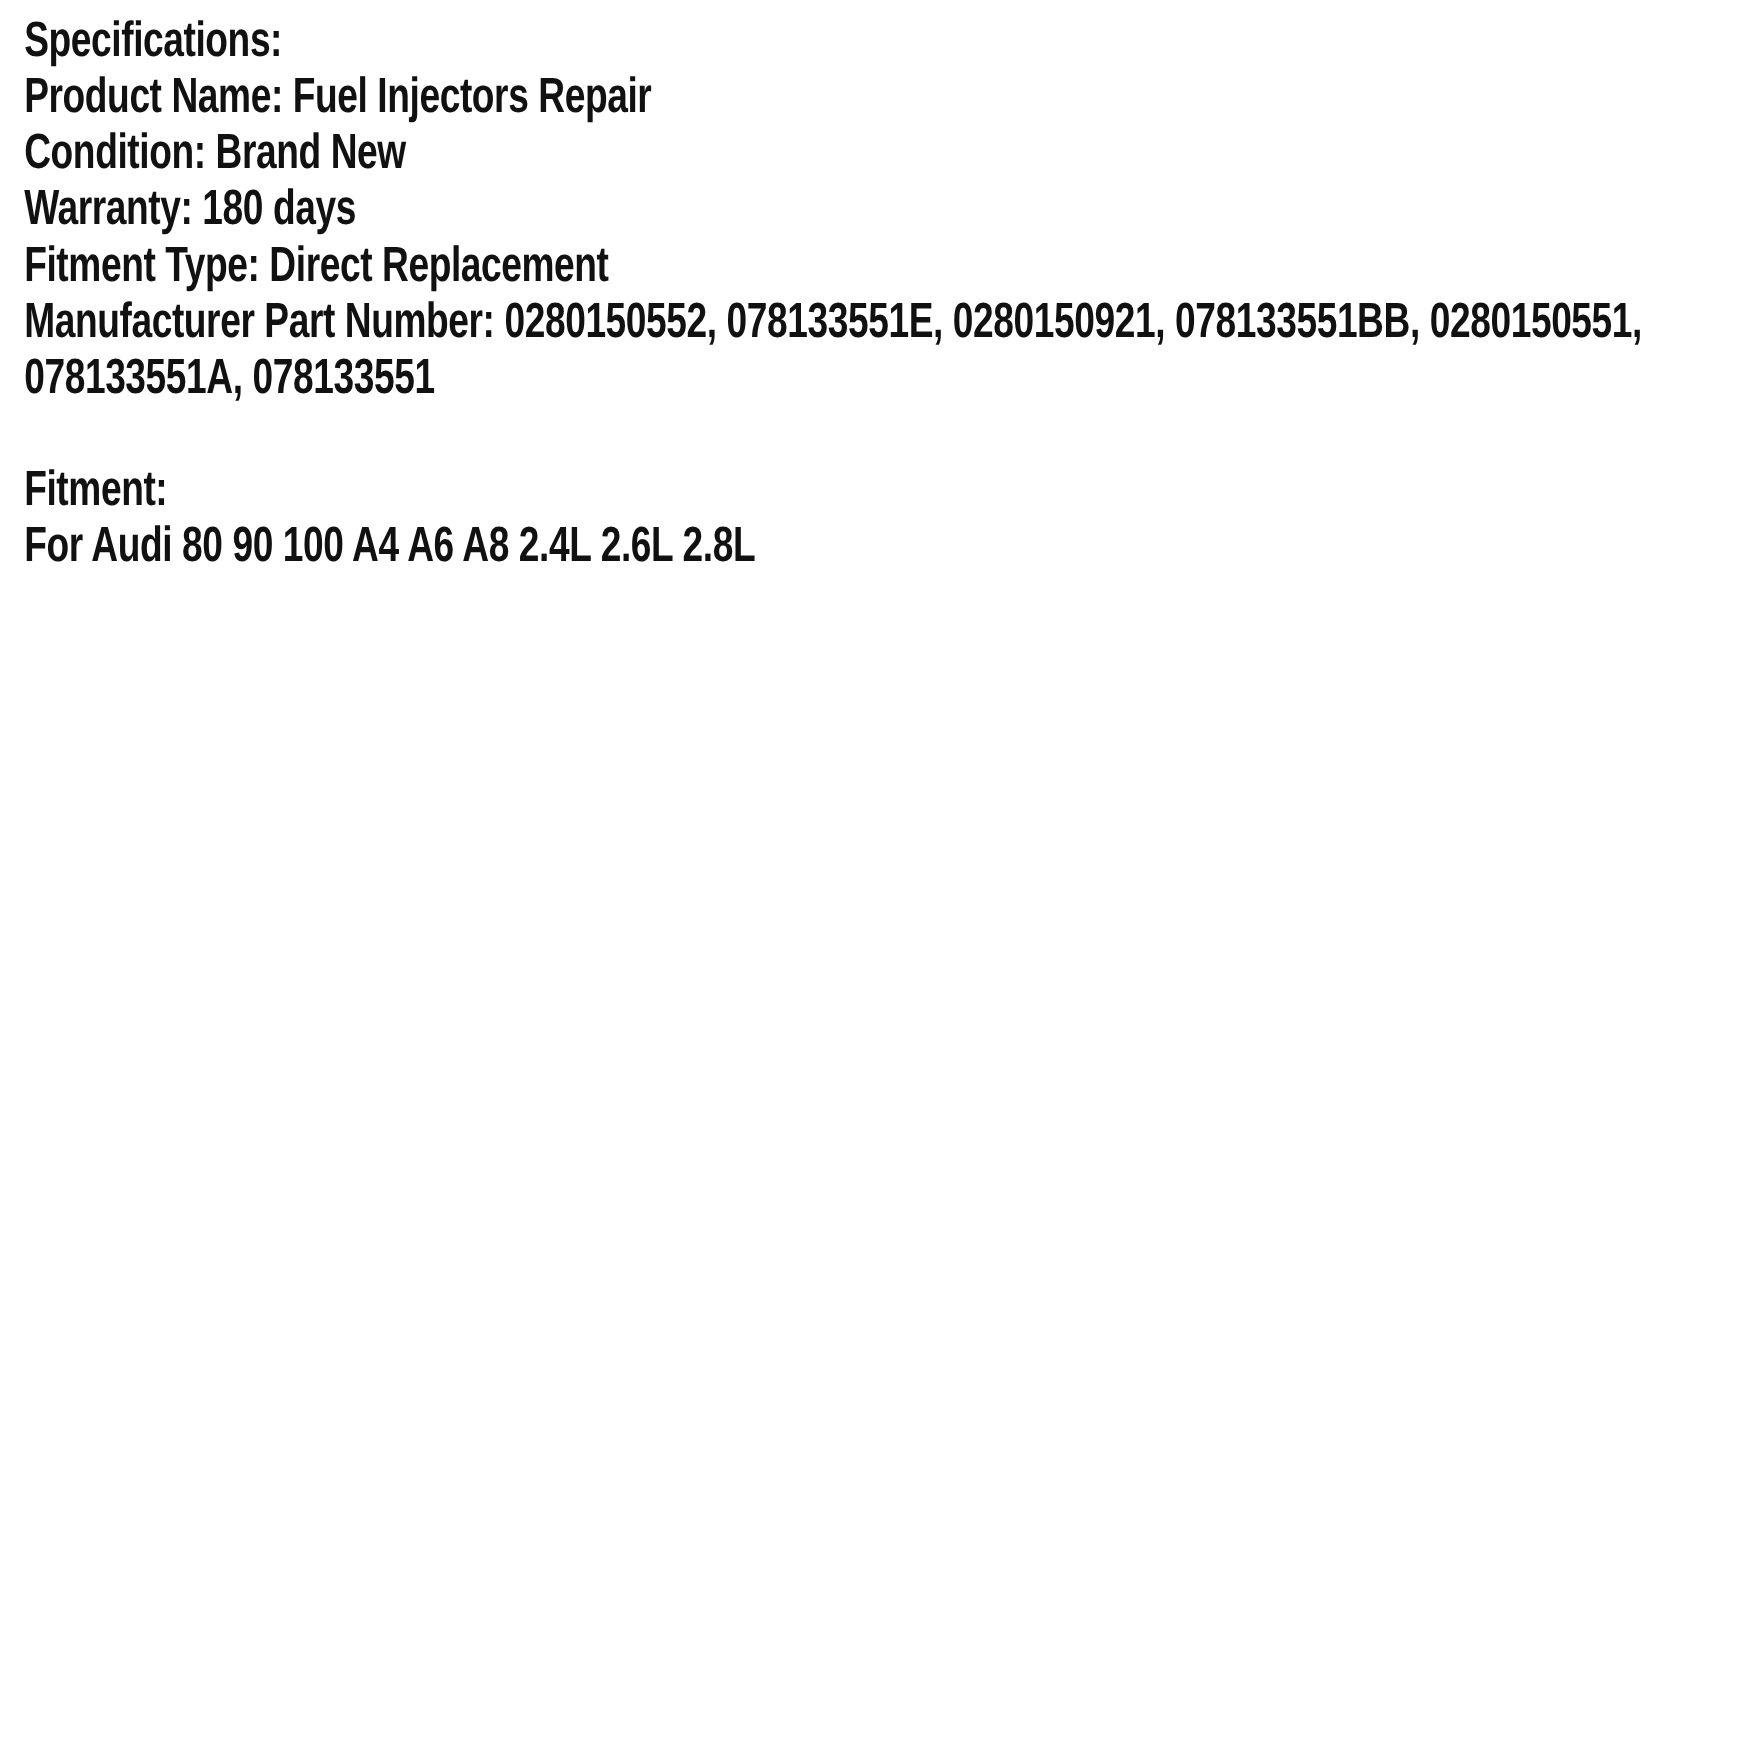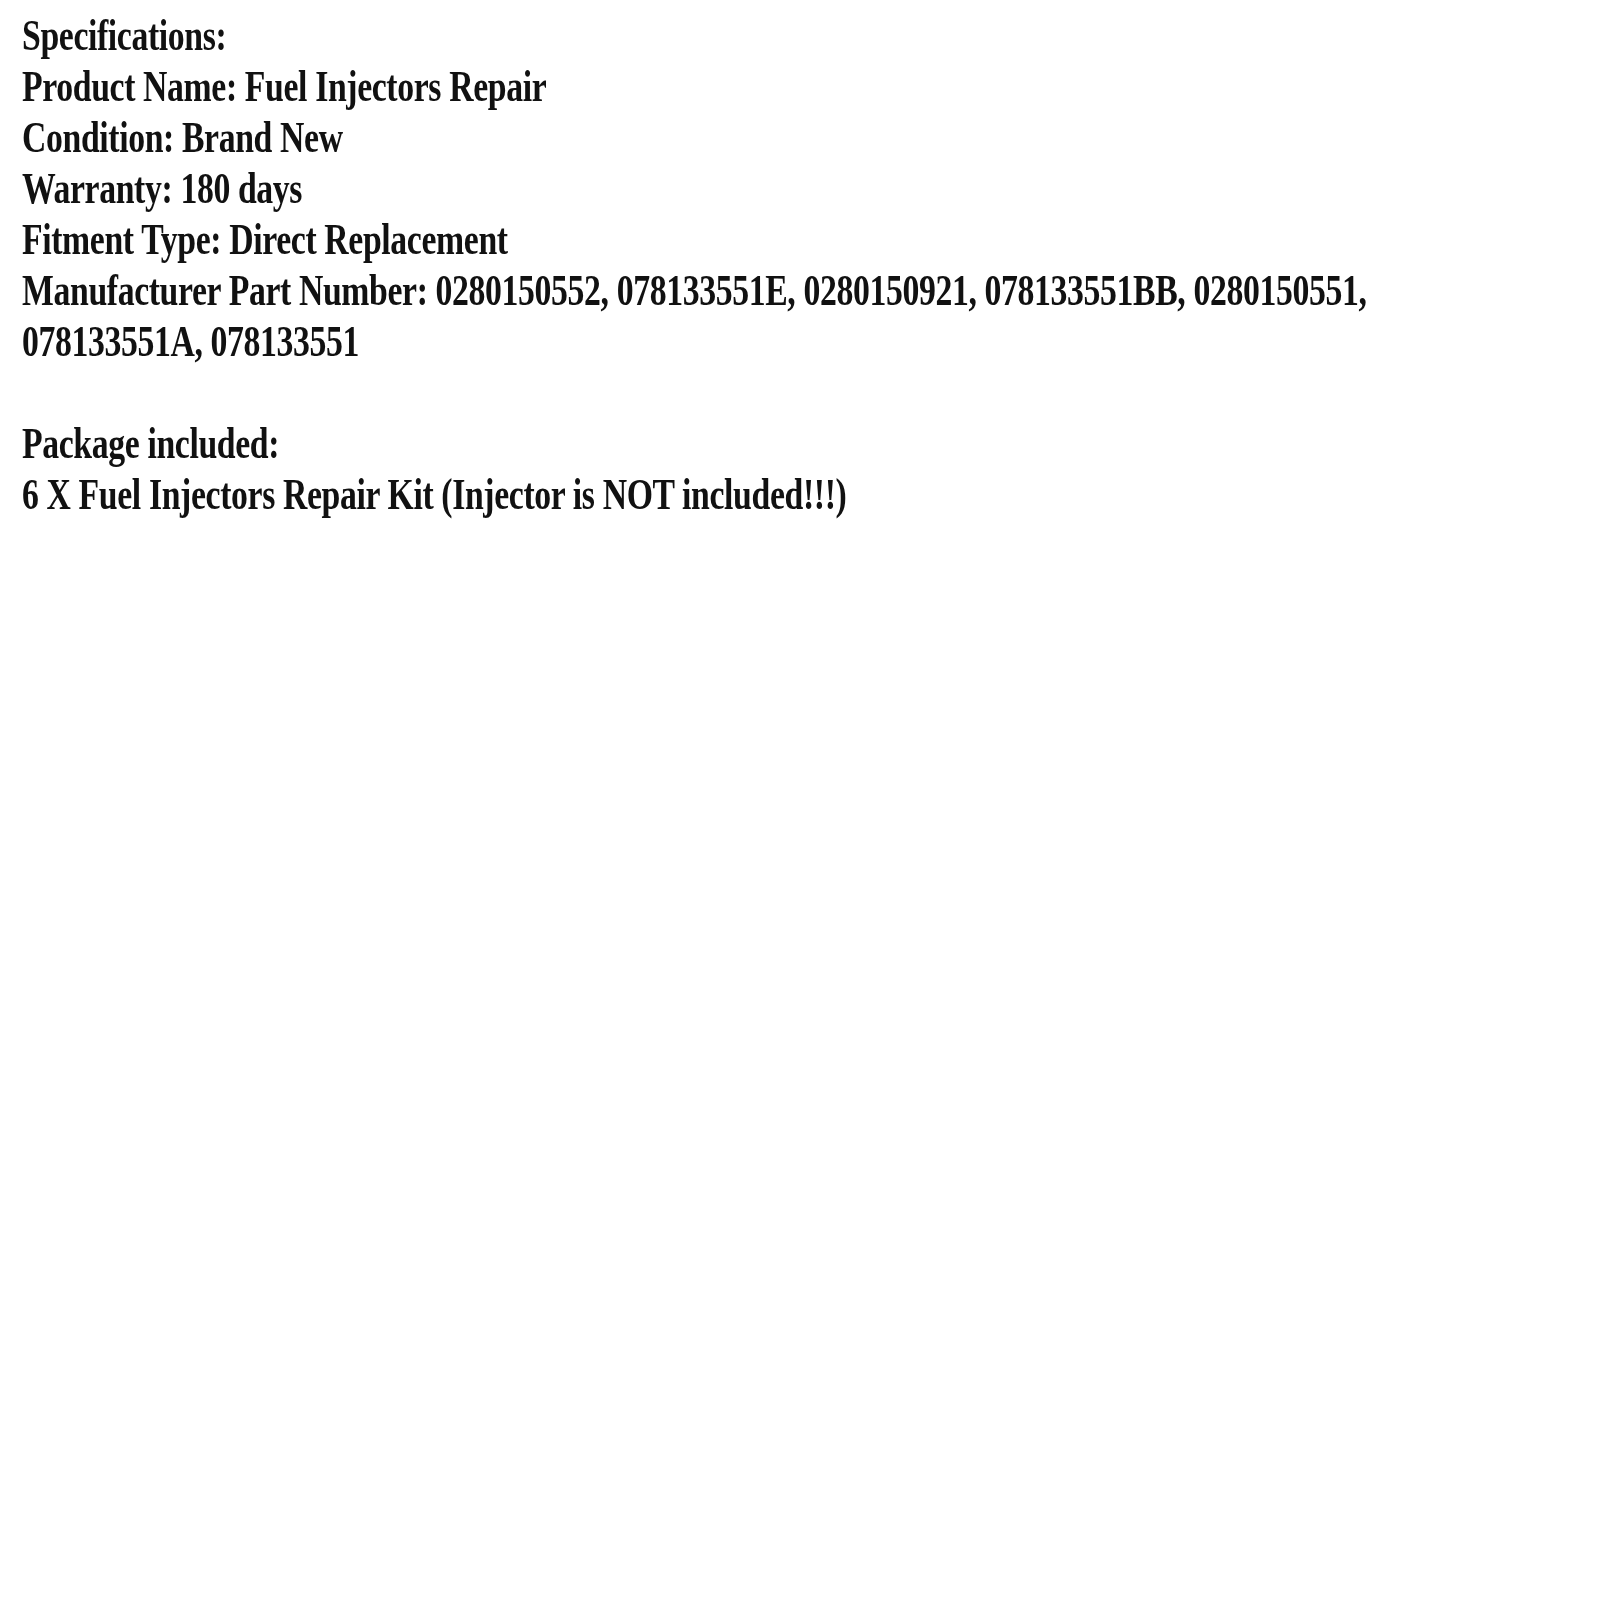--- a/index.html
+++ b/index.html
@@ -9,21 +9,20 @@
   }
   body {
     width: 1600px;
     height: 1600px;
     overflow: hidden;
     font-family: "Liberation Sans", sans-serif;
   }
   .doc {
     padding: 10px 0 0 22px;
     color: #111111;
-    font-family: Liberation Serif, serif;
   }
   .section {
     margin: 0 0 51px 0;
   }
   .line {
     font-size: 45px;
     font-weight: 700;
     line-height: 51px;
     white-space: nowrap;
     letter-spacing: -0.5px;
@@ -40,20 +39,20 @@
   <div class="section">
     <div class="line">Specifications:</div>
     <div class="line">Product Name: Fuel Injectors Repair</div>
     <div class="line">Condition: Brand New</div>
     <div class="line">Warranty: 180 days</div>
     <div class="line">Fitment Type: Direct Replacement</div>
     <div class="line">Manufacturer Part Number: 0280150552, 078133551E, 0280150921, 078133551BB, 0280150551,</div>
     <div class="line">078133551A, 078133551</div>
   </div>
 
+  <div class="section">
+    <div class="line">Fitment:</div>
+    <div class="line">For Audi 80 90 100 A4 A6 A8 2.4L 2.6L 2.8L</div>
+  </div>
 
-  <div class="section">
-    <div class="line">Package included:</div>
-    <div class="line">6 X Fuel Injectors Repair Kit (Injector is NOT included!!!)</div>
-  </div>
 
 
 </div>
 
 </body></html>

